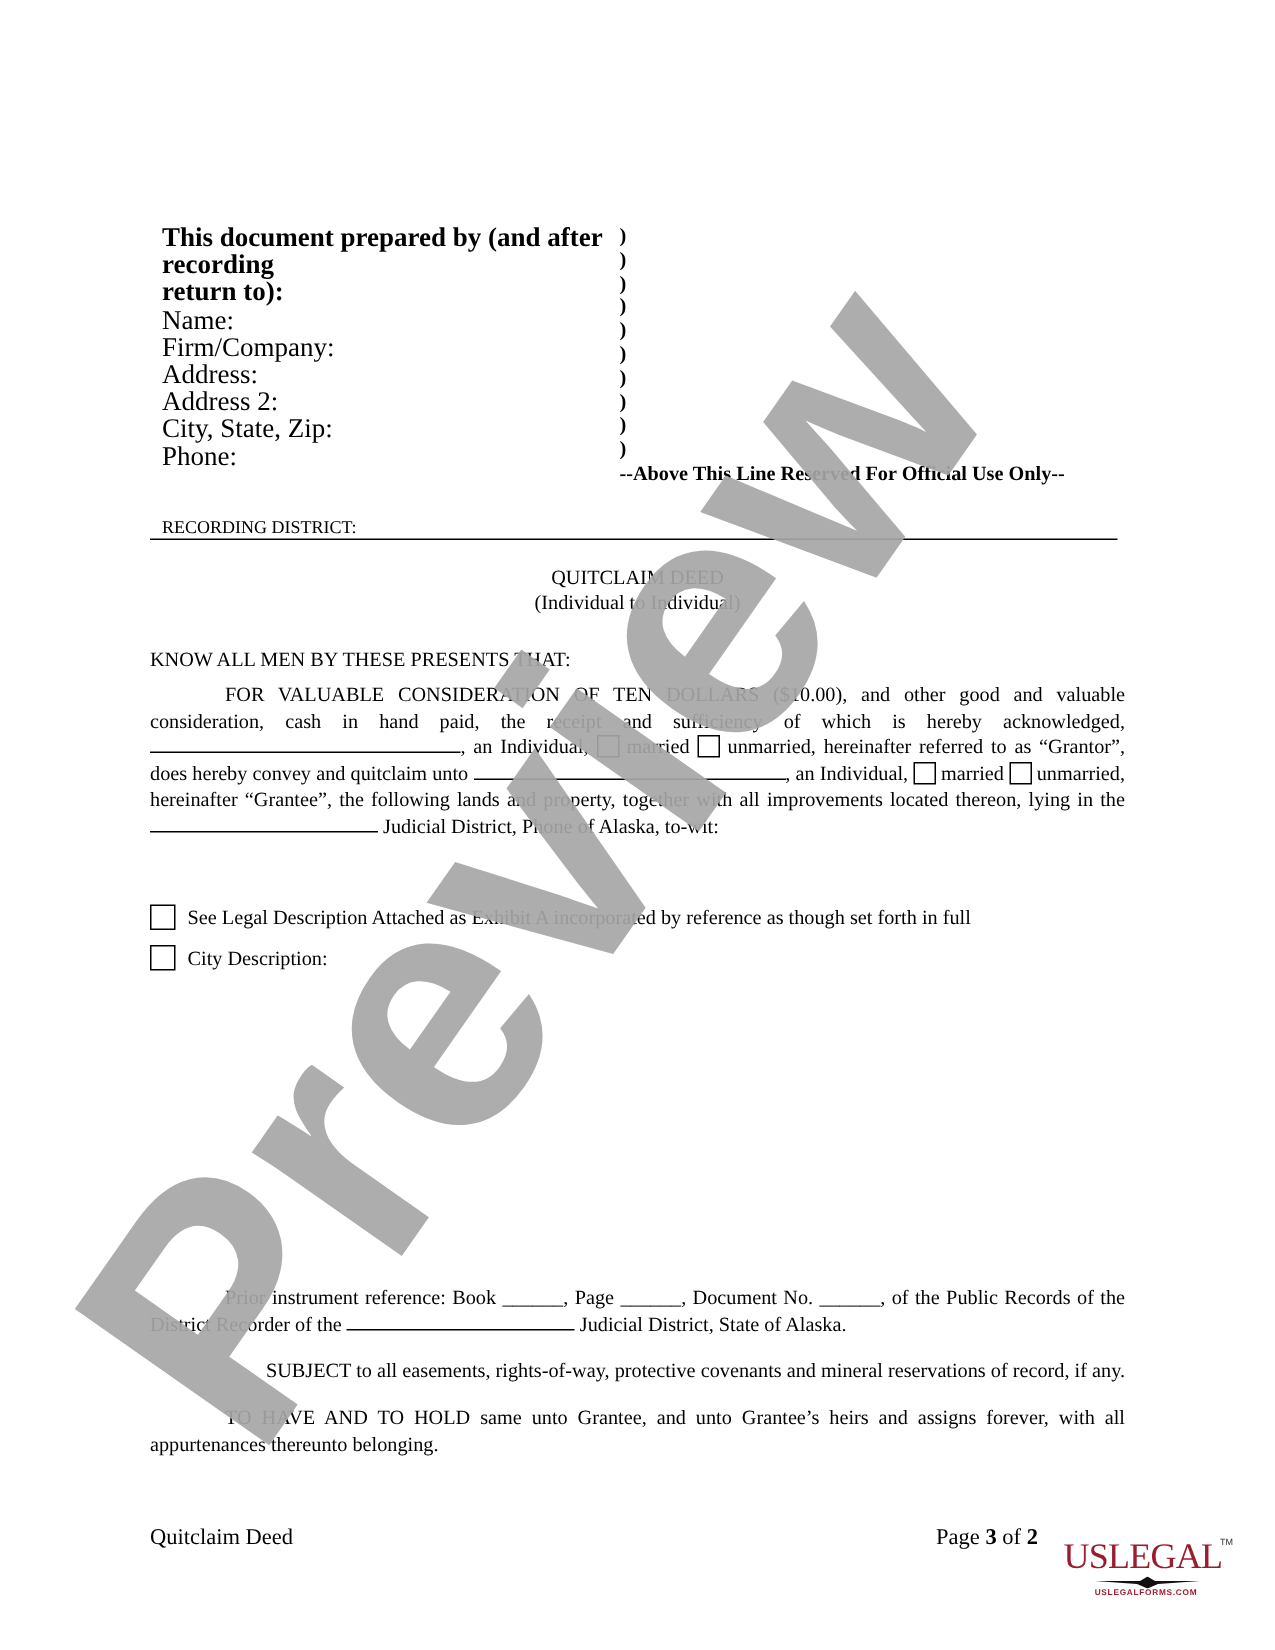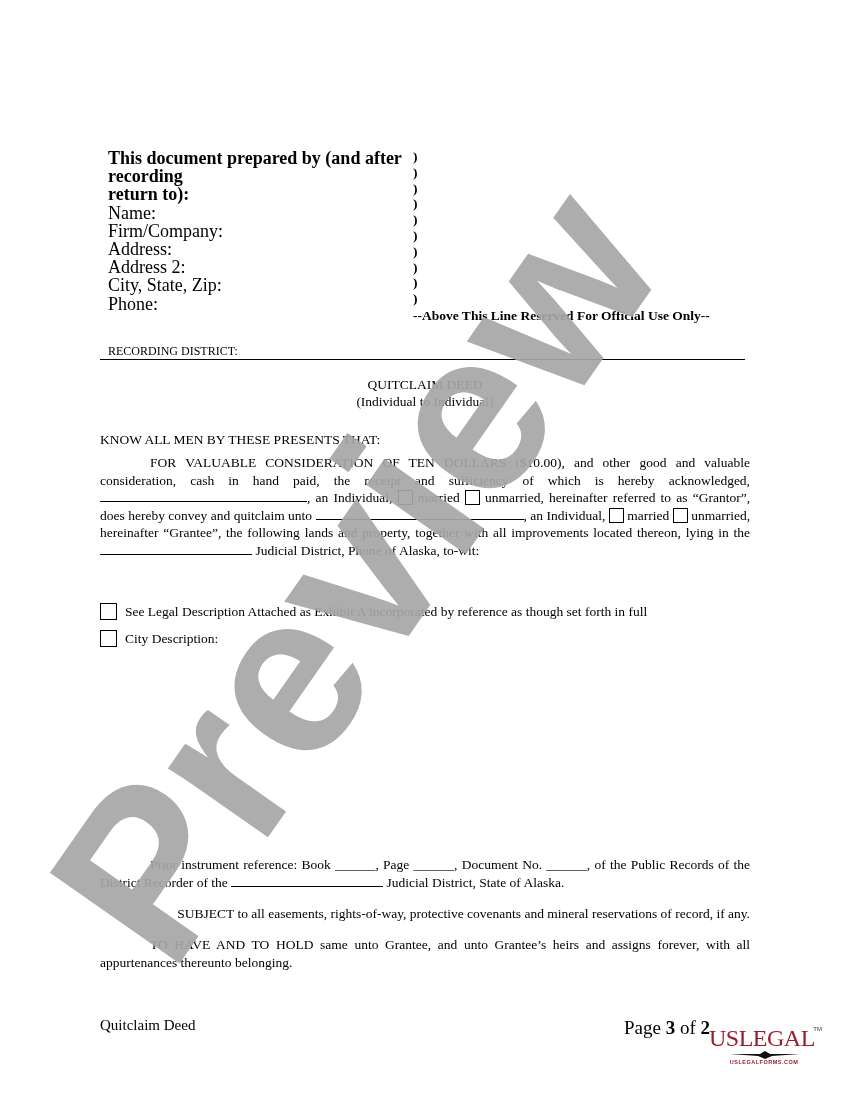--- a/index.html
+++ b/index.html
@@ -14,21 +14,21 @@
   .recording { left: 100px; top: 342px; width: 645px; border-bottom: 1.3px solid #000; font-size: 12px; padding-left: 8px; box-sizing: border-box; height: 18px; line-height: 18px; }
   .title { left: 0; width: 850px; text-align: center; top: 376px; font-size: 13.5px; line-height: 17px; }
   .know { left: 100px; top: 432px; font-size: 13.5px; font-weight: normal; }
   .para { left: 100px; width: 650px; font-size: 13.5px; line-height: 17.5px; text-align: justify; }
   .indent { text-indent: 50px; }
   .blank { display: inline-block; border-bottom: 1px solid #000; height: 12px; vertical-align: baseline; }
   .cb { display: inline-block; width: 15px; height: 15px; border: 1.2px solid #000; vertical-align: -3px; box-sizing: border-box; background: #fff; }
   .cbline { left: 100px; font-size: 13.5px; }
   .cbline .cb { width: 17px; height: 17px; margin-right: 8px; vertical-align: -4px; }
   .footer-left { left: 100px; top: 1017px; font-size: 15px; }
-  .footer-right { left: 624px; top: 1017px; font-size: 19px; }
+  .footer-right { left: 624px; top: 1017px; font-size: 15px; }
   .logo { left: 706px; top: 1026px; width: 116px; height: 42px; }
   .logo-text { position: absolute; left: 3px; top: 0; font-family: "Liberation Serif", serif; font-size: 24px; color: #9b1c2e; letter-spacing: -0.5px; line-height: 24px; }
   .logo-tm { position: absolute; right: 0; top: 0; font-size: 6px; color: #333; font-family: "Liberation Sans", sans-serif; }
   .logo-wing { position: absolute; left: 24px; top: 25px; width: 70px; height: 8px; }
   .logo-url { position: absolute; left: 0; width: 116px; text-align: center; top: 33px; font-family: "Liberation Sans", sans-serif; font-size: 5.5px; color: #9b1c2e; letter-spacing: 0.5px; font-weight: bold; }
   .watermark { position: absolute; left: 0; top: 0; width: 850px; height: 1100px; pointer-events: none; }
 </style>
 </head>
 <body>
 

